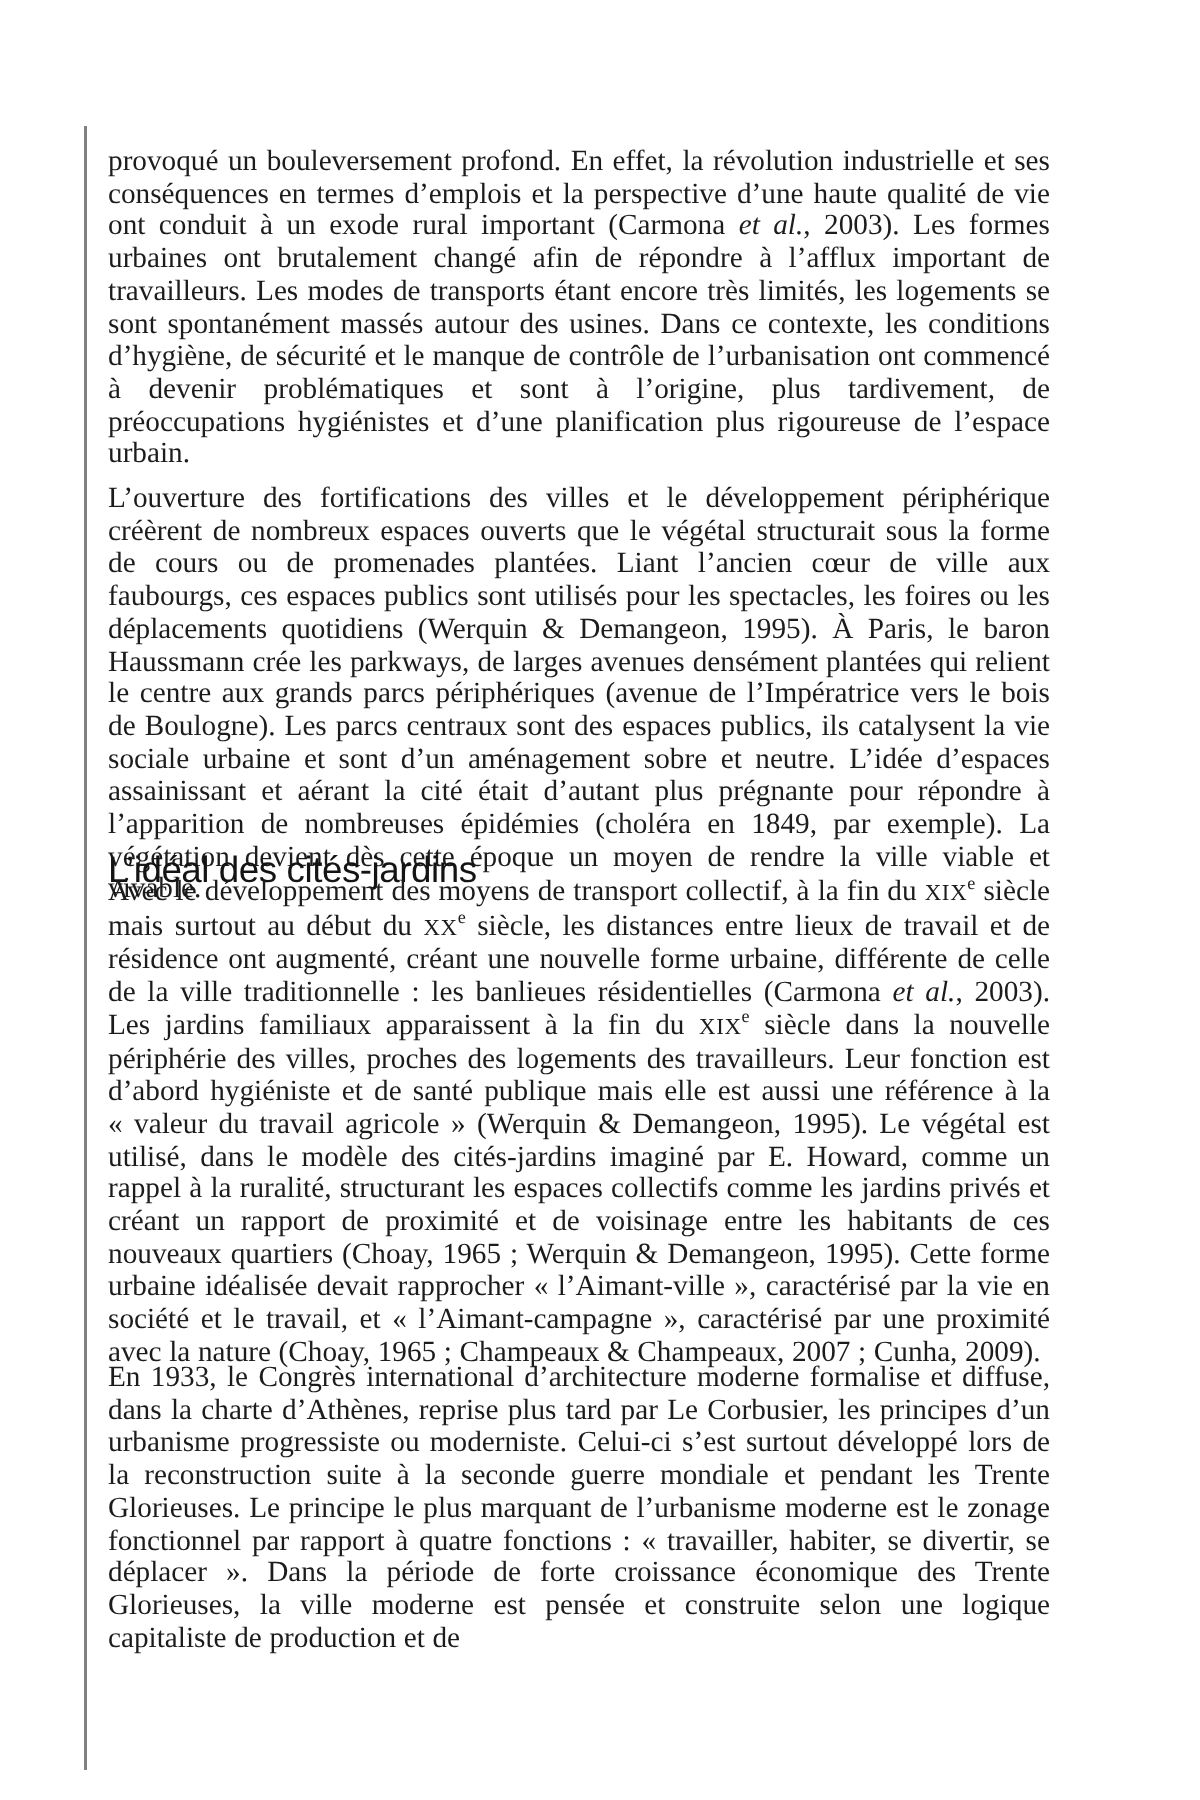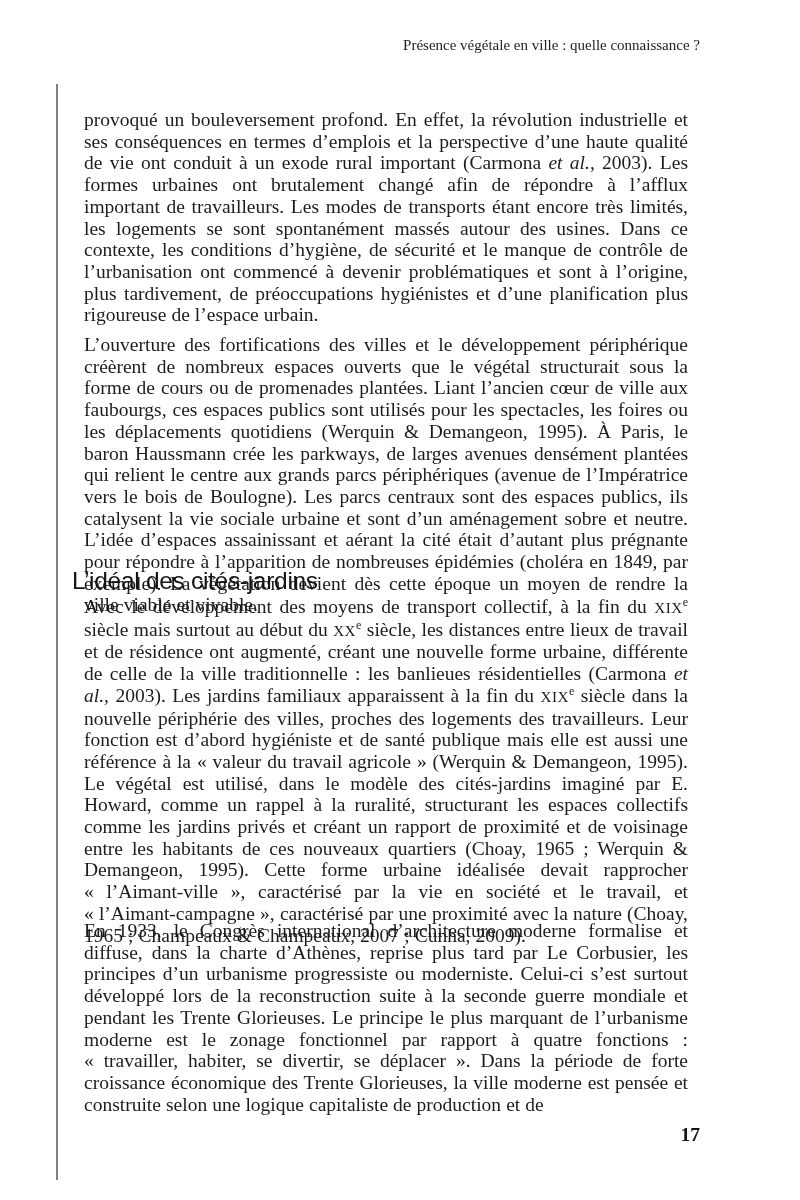--- a/index.html
+++ b/index.html
@@ -44,21 +44,21 @@
     position: absolute;
     top: 0;
     left: 72px;
     right: 100px;
     bottom: 0;
   }
   .body-paragraph {
     position: absolute;
     left: 0;
     right: 0;
-    margin: 12px;
+    margin: 0;
     font-size: 19.5px;
     line-height: 21.7px;
     text-align: justify;
     hyphens: auto;
     -webkit-hyphens: auto;
     word-spacing: 0.2px;
     color: #1c1c1c;
   }
   .section-heading {
     position: absolute;
@@ -91,26 +91,22 @@
     font-weight: bold;
     color: #141414;
   }
 </style>
 </head>
 <body>
 
 <div class="page">
   <div class="scan-edge"></div>
 
-  <header class="running-header">
-    <span>Présence végétale en ville&nbsp;: quelle connaissance&nbsp;?</span>
-  </header>
 
   <main id="content-root" class="body-text">
       <p class="body-paragraph block-0"><span>provoqué un bouleversement profond. En effet, la révolution industrielle et ses conséquences en termes d’emplois et la perspective d’une haute qualité de vie ont conduit à un exode rural important (Carmona </span><span class="run-i">et al.</span><span>, 2003). Les formes urbaines ont brutalement changé afin de répondre à l’afflux important de travailleurs. Les modes de transports étant encore très limités, les logements se sont spontanément massés autour des usines. Dans ce contexte, les conditions d’hygiène, de sécurité et le manque de contrôle de l’urbanisation ont commencé à devenir problématiques et sont à l’origine, plus tardivement, de préoccupations hygiénistes et d’une planification plus rigoureuse de l’espace urbain.</span></p>
       <p class="body-paragraph block-1"><span>L’ouverture des fortifications des villes et le développement périphérique créèrent de nombreux espaces ouverts que le végétal structurait sous la forme de cours ou de promenades plantées. Liant l’ancien cœur de ville aux faubourgs, ces espaces publics sont utilisés pour les spectacles, les foires ou les déplacements quotidiens (Werquin &amp; Demangeon, 1995). À Paris, le baron Haussmann crée les parkways, de larges avenues densément plantées qui relient le centre aux grands parcs périphériques (avenue de l’Impératrice vers le bois de Boulogne). Les parcs centraux sont des espaces publics, ils catalysent la vie sociale urbaine et sont d’un aménagement sobre et neutre. L’idée d’espaces assainissant et aérant la cité était d’autant plus prégnante pour répondre à l’apparition de nombreuses épidémies (choléra en 1849, par exemple). La végétation devient dès cette époque un moyen de rendre la ville viable et vivable.</span></p>
       <h2 class="section-heading block-2">L’idéal des cités-jardins</h2>
       <p class="body-paragraph block-3"><span>Avec le développement des moyens de transport collectif, à la fin du </span><span class="run-sc">xix</span><span class="run-sup">e</span><span> siècle mais surtout au début du </span><span class="run-sc">xx</span><span class="run-sup">e</span><span> siècle, les distances entre lieux de travail et de résidence ont augmenté, créant une nouvelle forme urbaine, différente de celle de la ville traditionnelle&nbsp;: les banlieues résidentielles (Carmona </span><span class="run-i">et al.</span><span>, 2003). Les jardins familiaux apparaissent à la fin du </span><span class="run-sc">xix</span><span class="run-sup">e</span><span> siècle dans la nouvelle périphérie des villes, proches des logements des travailleurs. Leur fonction est d’abord hygiéniste et de santé publique mais elle est aussi une référence à la «&nbsp;valeur du travail agricole&nbsp;» (Werquin &amp; Demangeon, 1995). Le végétal est utilisé, dans le modèle des cités-jardins imaginé par E. Howard, comme un rappel à la ruralité, structurant les espaces collectifs comme les jardins privés et créant un rapport de proximité et de voisinage entre les habitants de ces nouveaux quartiers (Choay, 1965&nbsp;; Werquin &amp; Demangeon, 1995). Cette forme urbaine idéalisée devait rapprocher «&nbsp;l’Aimant-ville&nbsp;», caractérisé par la vie en société et le travail, et «&nbsp;l’Aimant-campagne&nbsp;», caractérisé par une proximité avec la nature (Choay, 1965&nbsp;; Champeaux &amp; Champeaux, 2007&nbsp;; Cunha, 2009).</span></p>
       <p class="body-paragraph block-5"><span>En 1933, le Congrès international d’architecture moderne formalise et diffuse, dans la charte d’Athènes, reprise plus tard par Le Corbusier, les principes d’un urbanisme progressiste ou moderniste. Celui-ci s’est surtout développé lors de la reconstruction suite à la seconde guerre mondiale et pendant les Trente Glorieuses. Le principe le plus marquant de l’urbanisme moderne est le zonage fonctionnel par rapport à quatre fonctions&nbsp;: «&nbsp;travailler, habiter, se divertir, se déplacer&nbsp;». Dans la période de forte croissance économique des Trente Glorieuses, la ville moderne est pensée et construite selon une logique capitaliste de production et de</span></p>
     </main>
 
-  <footer class="page-number">17</footer>
 </div>
 
 </body></html>

